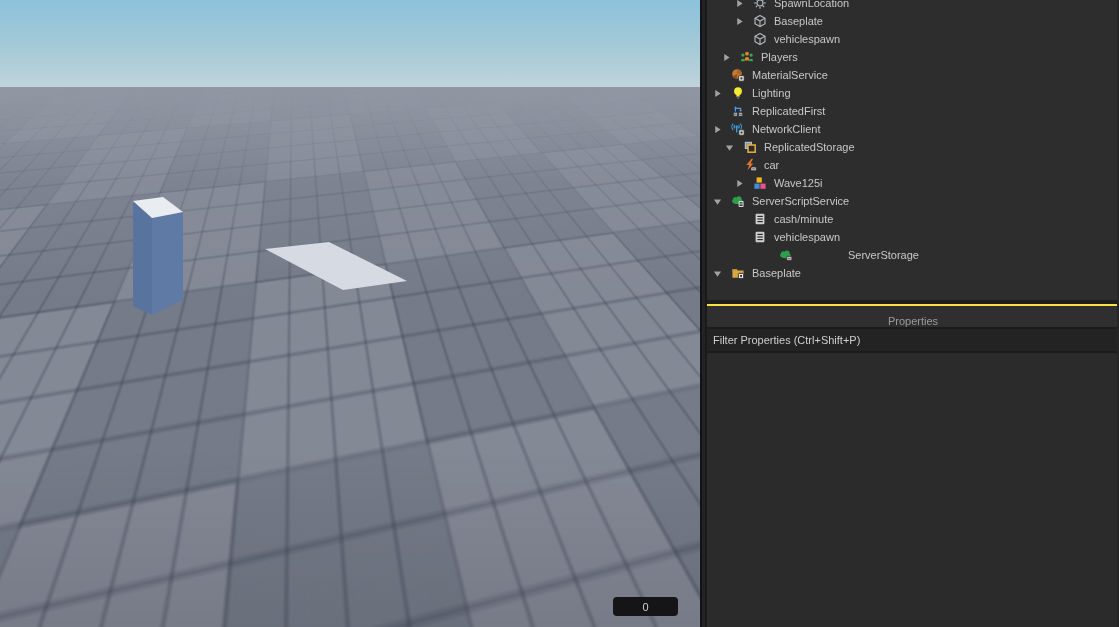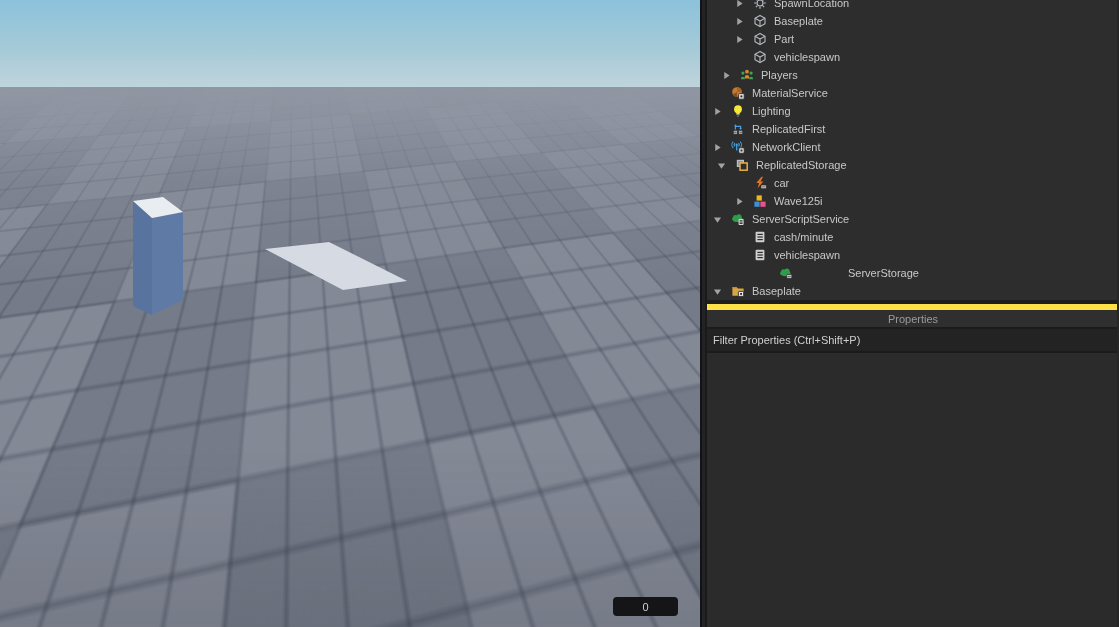--- a/index.html
+++ b/index.html
@@ -41,21 +41,21 @@
   .tree{margin-top:-6px;}
   .row{display:flex;align-items:center;height:18px;cursor:default;}
   .row .arrow{width:12px;height:12px;margin-right:8px;display:inline-flex;align-items:center;justify-content:center;flex:0 0 auto;}
   .row .tree-icon{width:15px;height:14px;margin-right:6px;display:inline-flex;align-items:center;flex:0 0 auto;}
   .row .label{font-size:11px;color:var(--row-text,#c8c8c8);white-space:nowrap;line-height:18px;}
   
   .properties{position:absolute;left:707px;top:300px;width:412px;height:327px;display:flex;flex-direction:column;
     background:var(--properties-body-bg,#2b2b2b);}
   .props-gap{height:4px;background:#1e1e1e;flex:0 0 auto;}
   .props-header{height:23px;flex:0 0 auto;background:var(--properties-header-bg,#2f2f2f);
-    border-top:6px solid #fde047;box-sizing:border-box;display:flex;align-items:center;justify-content:center;
+    border-top:2px solid #fde047;box-sizing:border-box;display:flex;align-items:flex-end;justify-content:center;
     color:var(--properties-header-text,#9b9b9b);font-size:11px;}
   .props-sep{height:2px;background:#1b1b1b;flex:0 0 auto;}
   .props-filter{height:22px;flex:0 0 auto;background:var(--filter-bg,#232323);border:none;outline:none;
     color:var(--filter-text,#d2d2d2);font-size:11px;padding:0 0 0 6px;font-family:"Liberation Sans",sans-serif;}
   .props-filter::placeholder{color:#cfcfcf;opacity:1;}
   .props-body{flex:1 1 auto;background:var(--properties-body-bg,#2b2b2b);}
 </style>
 </head>
 <body>
 
@@ -113,36 +113,20 @@
             <svg viewBox="0 0 14 14" width="14" height="14">
               <g fill="none" stroke="#b5bac0" stroke-width="1.1" stroke-linejoin="round">
                 <path d="M7 1.4 12 4.2 V9.8 L7 12.6 2 9.8 V4.2 Z"></path>
                 <path d="M2 4.2 7 7 12 4.2 M7 7 V12.6"></path>
               </g>
             </svg>
           </span>
           <span class="label">Baseplate</span>
         </div>
         <div class="row" style="padding-left: 26px;">
-          <span class="arrow">
-            <svg viewBox="0 0 10 10" width="9" height="9">
-              <polygon points="2.5,1 8.5,5 2.5,9" fill="#a2a2a2"></polygon>
-            </svg>
-          </span>
-          <span class="tree-icon">
-            <svg viewBox="0 0 14 14" width="14" height="14">
-              <g fill="none" stroke="#b5bac0" stroke-width="1.1" stroke-linejoin="round">
-                <path d="M7 1.4 12 4.2 V9.8 L7 12.6 2 9.8 V4.2 Z"></path>
-                <path d="M2 4.2 7 7 12 4.2 M7 7 V12.6"></path>
-              </g>
-            </svg>
-          </span>
-          <span class="label">Part</span>
-        </div>
-        <div class="row" style="padding-left: 26px;">
           <span class="arrow"></span>
           <span class="tree-icon">
             <svg viewBox="0 0 14 14" width="14" height="14">
               <g fill="none" stroke="#b5bac0" stroke-width="1.1" stroke-linejoin="round">
                 <path d="M7 1.4 12 4.2 V9.8 L7 12.6 2 9.8 V4.2 Z"></path>
                 <path d="M2 4.2 7 7 12 4.2 M7 7 V12.6"></path>
               </g>
             </svg>
           </span>
           <span class="label">vehiclespawn</span>
@@ -225,36 +209,36 @@
                 <path d="M2.2 1.6a4.6 4.6 0 0 0 0 6.4M9.2 1.6a4.6 4.6 0 0 1 0 6.4M3.9 3.2a2.3 2.3 0 0 0 0 3.2M7.5 3.2a2.3 2.3 0 0 1 0 3.2"></path>
               </g>
               <circle cx="5.7" cy="4.8" r="1.2" fill="#3ea2e5"></circle>
               <line x1="5.7" y1="5.8" x2="5.7" y2="10.5" stroke="#3ea2e5" stroke-width="1.3"></line>
               <rect x="7.8" y="7.8" width="5.4" height="5.4" rx="1" fill="#e9e9e9" stroke="#2a2a2a" stroke-width="0.9"></rect>
               <rect x="9.5" y="9.5" width="2" height="2" fill="#2a2a2a"></rect>
             </svg>
           </span>
           <span class="label">NetworkClient</span>
         </div>
-        <div class="row" style="padding-left: 8px;">
+        <div class="row" style="padding-left: 16px;">
           <span class="arrow">
             <svg viewBox="0 0 10 10" width="9" height="9">
               <polygon points="1,2.8 9,2.8 5,8.6" fill="#a2a2a2"></polygon>
             </svg>
           </span>
           <span class="tree-icon">
             <svg viewBox="0 0 14 14" width="14" height="14">
               <rect x="1.8" y="1.8" width="7.2" height="7.2" fill="#b9bfc6"></rect>
               <rect x="3" y="3" width="4.8" height="4.8" fill="#8f969d"></rect>
               <rect x="5" y="5" width="7.2" height="7.2" fill="#2d2d2d" stroke="#eab13c" stroke-width="1.5"></rect>
             </svg>
           </span>
           <span class="label">ReplicatedStorage</span>
         </div>
-        <div class="row" style="padding-left: 26px;">
+        <div class="row" style="padding-left: 16px;">
           <span class="arrow"></span>
           <span class="tree-icon">
             <svg viewBox="0 0 14 14" width="14" height="14">
               <polygon points="8.5,0.8 3.3,6.9 6.1,6.9 4.6,12.2 10.3,5.4 7.5,5.4 10,0.8" fill="#e0742c"></polygon>
               <rect x="8" y="9" width="5.2" height="3.7" rx="0.8" fill="#e9e9e9" stroke="#2a2a2a" stroke-width="0.8"></rect>
               <line x1="9" y1="10.9" x2="12.2" y2="10.9" stroke="#2a2a2a" stroke-width="0.8"></line>
             </svg>
           </span>
           <span class="label">car</span>
         </div>

